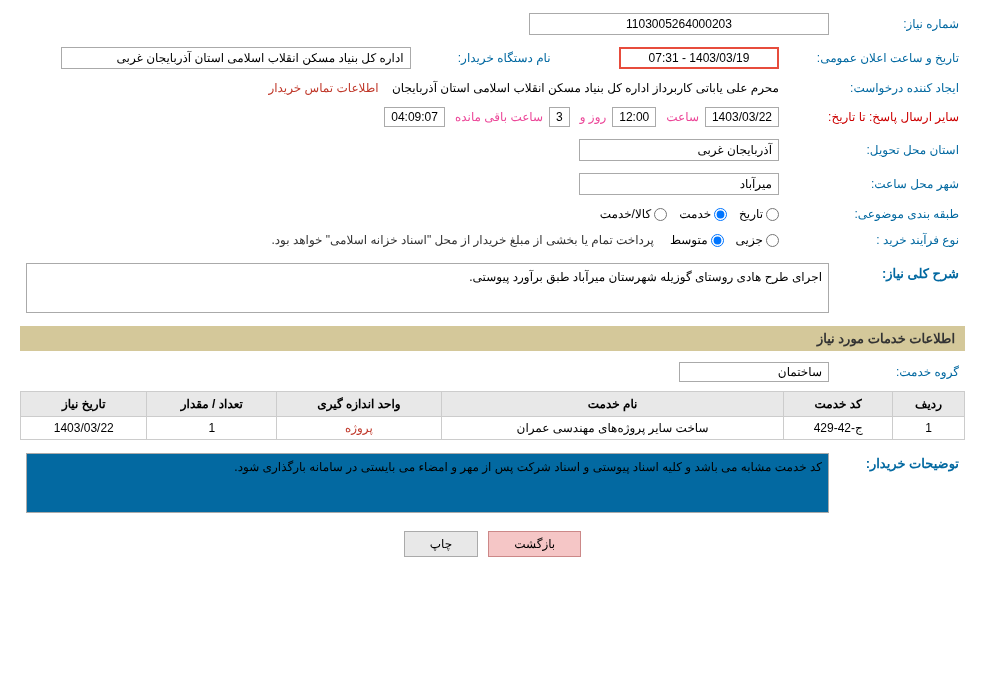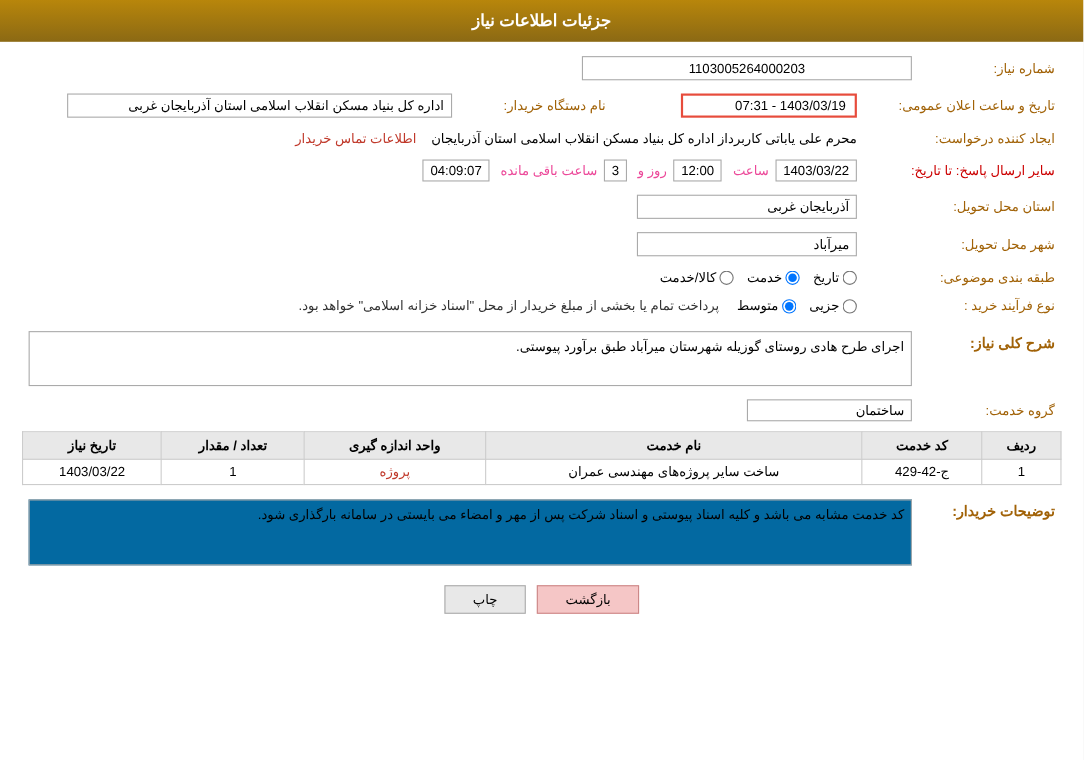--- a/index.html
+++ b/index.html
@@ -41,21 +41,21 @@
       width: 100%;
       border-collapse: collapse;
       margin-bottom: 6px;
     }
     .info-table td {
       padding: 3px 6px;
       vertical-align: middle;
       font-size: 12px;
     }
     .label-cell {
-      color: #a16207;
+      color: #0369a1;
       font-weight: normal;
       text-align: right;
       white-space: nowrap;
       width: 130px;
     }
     .value-cell {
       text-align: right;
     }
     .input-box {
       border: 1px solid #aaa;
@@ -64,21 +64,21 @@
       min-height: 22px;
       display: inline-block;
       min-width: 200px;
     }
     .date-box {
       border: 2px solid #e74c3c;
       background: #fff;
       padding: 2px 8px;
       display: inline-block;
       min-width: 160px;
-      text-align: right;
+      text-align: center;
     }
     .link-text {
       color: #c0392b;
       text-decoration: none;
     }
     .row-flex {
       display: flex;
       align-items: center;
       gap: 6px;
     }
@@ -152,23 +152,20 @@
       display: inline-block;
       min-width: 150px;
       text-align: right;
     }
   </style>
 </head>
 <body>
 
 <div class="page-container">
 
-  <div class="header-bar">
-    <span>جزئیات اطلاعات نیاز</span>
-  </div>
 
   <div class="content watermark-bg">
 
     <table class="info-table">
       <tbody>
           <tr>
         <td class="label-cell">شماره نیاز:</td>
         <td class="value-cell">
           <span class="input-box" style="min-width:300px; text-align:center;">1103005264000203</span>
         </td>
@@ -231,21 +228,21 @@
         <td>
           <span class="input-box">آذربایجان غربی</span>
         </td>
       </tr>
     </tbody>
       </table>
 
     <table class="info-table">
       <tbody>
           <tr>
-        <td class="label-cell" style="width:180px;">شهر محل تحویل:</td>
+        <td class="label-cell" style="width:180px;">شهر محل ساعت:</td>
         <td>
           <span class="input-box">میرآباد</span>
         </td>
       </tr>
     </tbody>
       </table>
 
     <table class="info-table">
       <tbody>
           <tr>
@@ -301,20 +298,21 @@
           <td>
             <div style="border:1px solid #aaa; background:#fff; padding:6px; min-height:50px; text-align:right;">
               <span>اجرای طرح هادی روستای گوزیله شهرستان میرآباد طبق برآورد پیوستی.</span>
             </div>
           </td>
         </tr>
       </tbody>
         </table>
     </div>
 
+    <div class="section-title">اطلاعات خدمات مورد نیاز</div>
 
     <table class="info-table">
       <tbody>
           <tr>
         <td class="label-cell" style="width:130px;">گروه خدمت:</td>
         <td>
           <span class="group-box">ساختمان</span>
         </td>
       </tr>
     </tbody>

